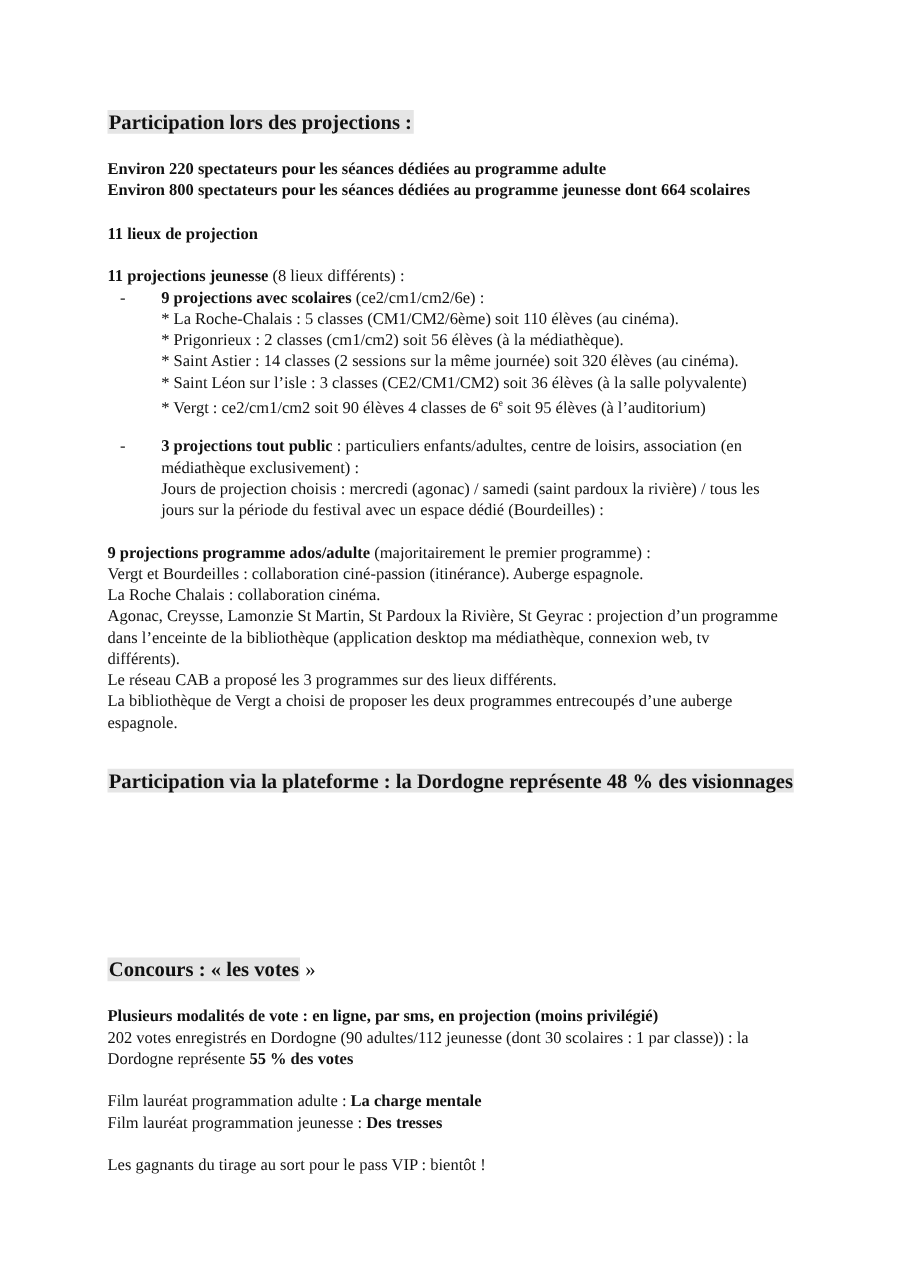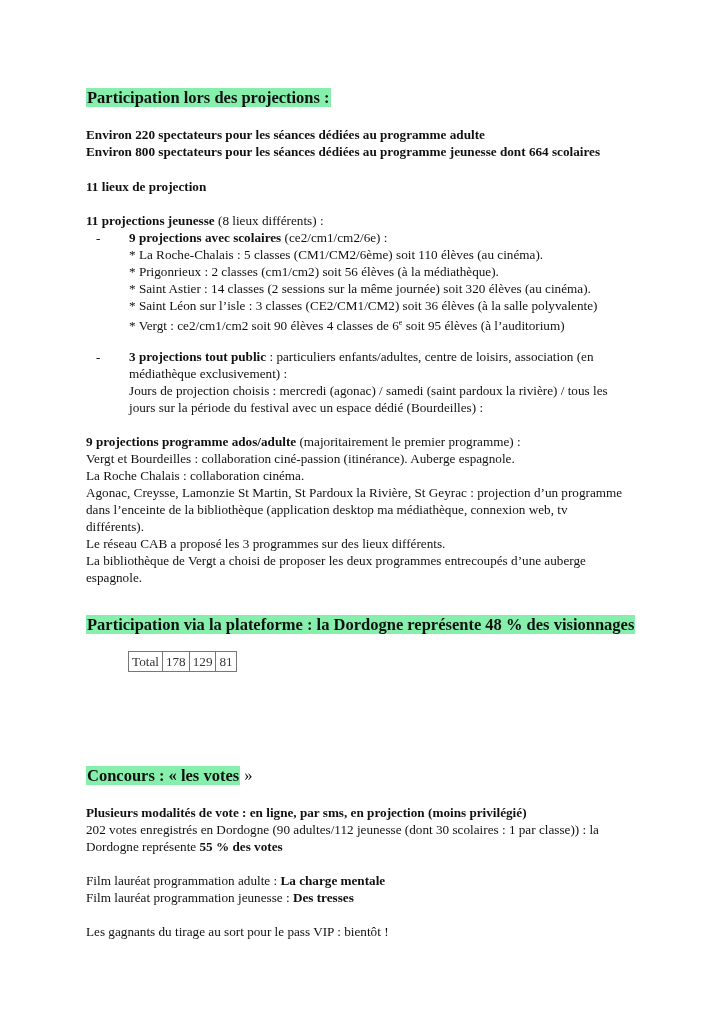--- a/index.html
+++ b/index.html
@@ -4,21 +4,21 @@
 <style>
   html, body { margin: 0; padding: 0; background: #ffffff; }
   body {
     width: 724px; height: 1024px; position: relative; overflow: hidden;
     font-family: "Liberation Serif", serif; color: #111; font-size: 13.2px;
   }
   .page { position: absolute; left: 86px; top: 0; width: 610px; }
   .line { position: absolute; left: 0; white-space: nowrap; line-height: 17px; }
   .b { font-weight: bold; }
   .h1 { font-weight: bold; font-size: 16.5px; line-height: 20px; }
-  .hl { background: #86efac; padding: 0 1px; }
+  .hl { background: #e5e5e5; padding: 0 1px; }
   .dash { position: absolute; left: 10px; }
   .sub { left: 43px; }
   table.dt {
     position: absolute; left: 42px; top: 651px; border-collapse: collapse;
     font-family: "Liberation Serif", serif; font-size: 13.2px; color: #333;
   }
   table.dt td, table.dt th { border: 1px solid #777; padding: 0 3px; font-weight: normal; }
   table.dt th { height: 38px; text-align: center; }
   table.dt td { height: 19px; line-height: 19px; }
   table.dt td.num { text-align: right; }
@@ -78,26 +78,20 @@
   <div class="line" style="top:535px;">Le réseau CAB a proposé les 3 programmes sur des lieux différents.</div>
   <div class="line" style="top:552px;">La bibliothèque de Vergt a choisi de proposer les deux programmes entrecoupés d’une auberge</div>
   <div class="line" style="top:569px;">espagnole.</div>
 
   <div class="line h1" style="top:615px;">
     <span class="hl">Participation via la plateforme : la Dordogne représente 48 % des visionnages</span>
   </div>
 
   <table class="dt">
     <tbody>
-    <tr>
-      <td>Total</td>
-      <td class="num">178</td>
-      <td class="num">129</td>
-      <td class="num">81</td>
-    </tr>
   </tbody>
     </table>
 
   <div class="line h1" style="top:766px;">
     <span class="hl">Concours : « les votes</span><span style="font-weight:normal;"> »</span>
   </div>
 
   <div class="line b" style="top:804px;">Plusieurs modalités de vote : en ligne, par sms, en projection (moins privilégié)</div>
   <div class="line" style="top:821px;">202 votes enregistrés en Dordogne (90 adultes/112 jeunesse (dont 30 scolaires : 1 par classe)) : la</div>
   <div class="line" style="top:838px;">

